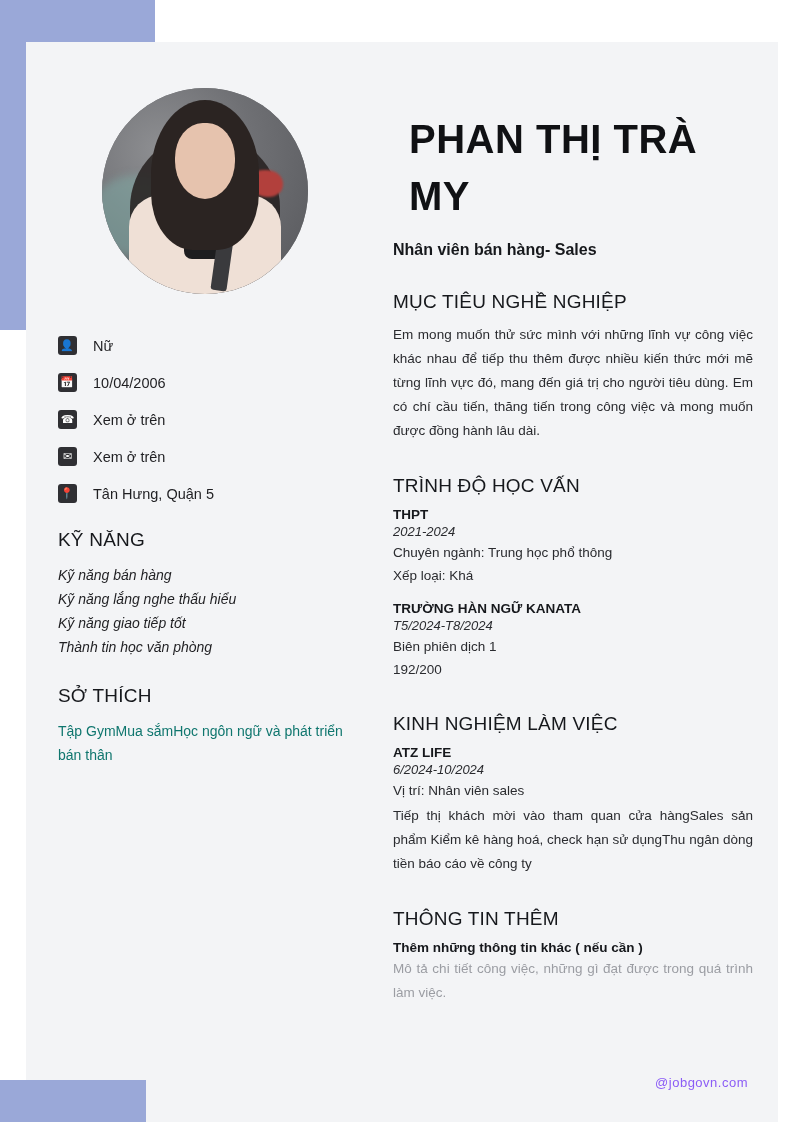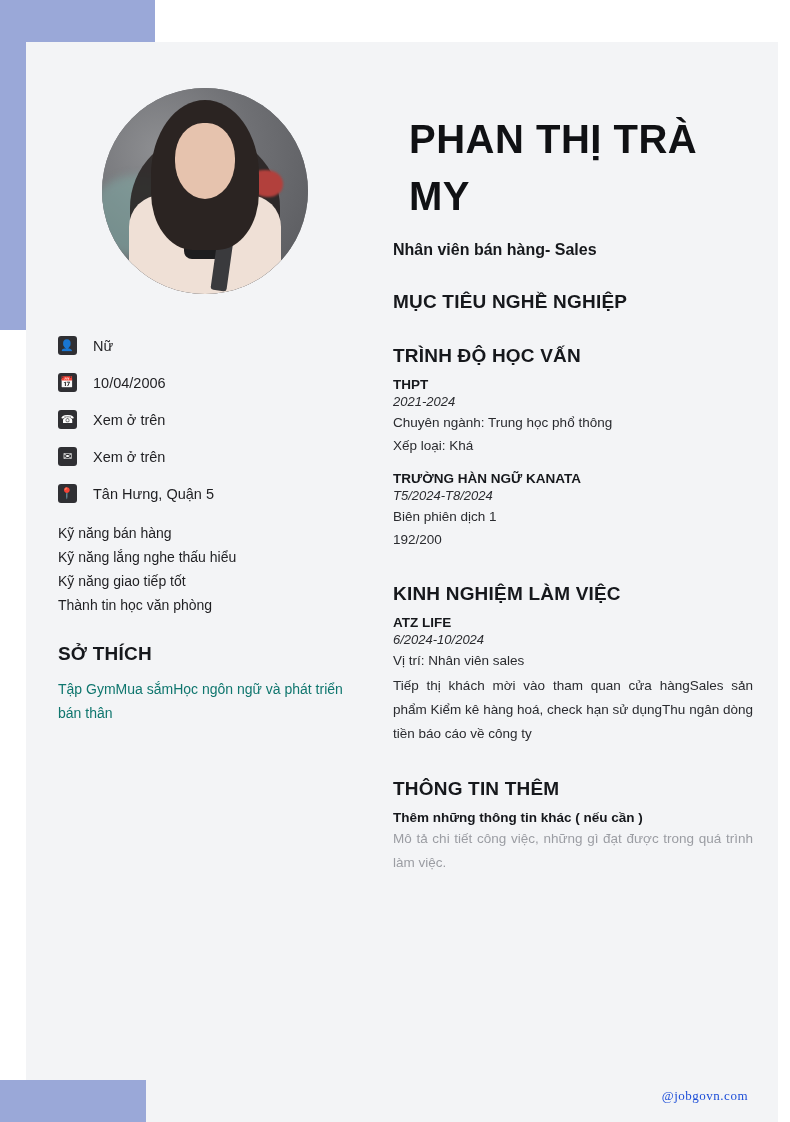--- a/index.html
+++ b/index.html
@@ -204,33 +204,34 @@
     flex: 0 0 auto;
   }
   .contact-text {
     font-size: 14.5px;
     color: #1f1f22;
   }
 
   
   h2.section-title {
     font-size: 19px;
-    font-weight: bold;
+    font-weight: normal;
     margin: 0 0 12px 0;
     letter-spacing: .2px;
     color: #16181c;
   }
   .left-col h2.section-title { margin-top: 26px; margin-left: 18px;}
   .skill-list {
     padding-left: 18px;
   }
   .skill-item {
     font-size: 14px;
     line-height: 24px;
     color: #1f1f22;
+    font-style: italic;
   }
   .hobby-text {
     padding-left: 18px;
     font-size: 14px;
     line-height: 24px;
     color: #0f766e;
     max-width: 300px;
   }
 
   
@@ -284,24 +285,24 @@
     text-align: justify;
     margin: 2px 0 0 0;
     color: #2a2b2f;
   }
   .muted {
     color: #9b9da3;
   }
   .watermark {
     position: absolute;
     right: 42px;
-    bottom: 18px;
-    font-family: Liberation Serif, serif;
+    bottom: 32px;
+    font-family: Liberation Sans, sans-serif;
     font-size: 13px;
-    color: #1d4ed8;
+    color: #8b5cf6;
     letter-spacing: .5px;
   }
 </style>
 </head>
 <body>
 
 <div class="deco-top-left"></div>
 <div class="page-card"></div>
 <div class="deco-bottom-left"></div>
 <div class="white-strip-right"></div>
@@ -339,38 +340,40 @@
       <div class="contact-row">
         <span class="contact-icon">✉</span>
         <span class="contact-text">Xem ở trên</span>
       </div>
       <div class="contact-row">
         <span class="contact-icon">📍</span>
         <span class="contact-text">Tân Hưng, Quận 5</span>
       </div>
     </div>
 
+    <h2 class="section-title">KỸ NĂNG</h2>
     <div class="skill-list">
       <div class="skill-item">Kỹ năng bán hàng</div>
       <div class="skill-item">Kỹ năng lắng nghe thấu hiểu</div>
       <div class="skill-item">Kỹ năng giao tiếp tốt</div>
       <div class="skill-item">Thành tin học văn phòng</div>
     </div>
 
     <h2 class="section-title">SỞ THÍCH</h2>
     <div class="hobby-text">Tập GymMua sắmHọc ngôn ngữ và phát triển bán thân</div>
   </div>
 
   <div class="right-col">
 
     <h1 class="name">PHAN THỊ TRÀ MY</h1>
     <div class="role">Nhân viên bán hàng- Sales</div>
 
     <div class="block">
       <h2 class="section-title">MỤC TIÊU NGHỀ NGHIỆP</h2>
+      <p class="paragraph">Em mong muốn thử sức mình với những lĩnh vự công việc khác nhau để tiếp thu thêm được nhiều kiến thức mới mẽ từng lĩnh vực đó, mang đến giá trị cho người tiêu dùng. Em có chí cầu tiến, thăng tiến trong công việc và mong muốn được đồng hành lâu dài.</p>
     </div>
 
     <div class="block">
       <h2 class="section-title">TRÌNH ĐỘ HỌC VẤN</h2>
 
       <div class="entry">
         <p class="entry-title">THPT</p>
         <p class="entry-date">2021-2024</p>
         <p class="entry-line">Chuyên ngành: Trung học phổ thông</p>
         <p class="entry-line">Xếp loại: Khá</p>

